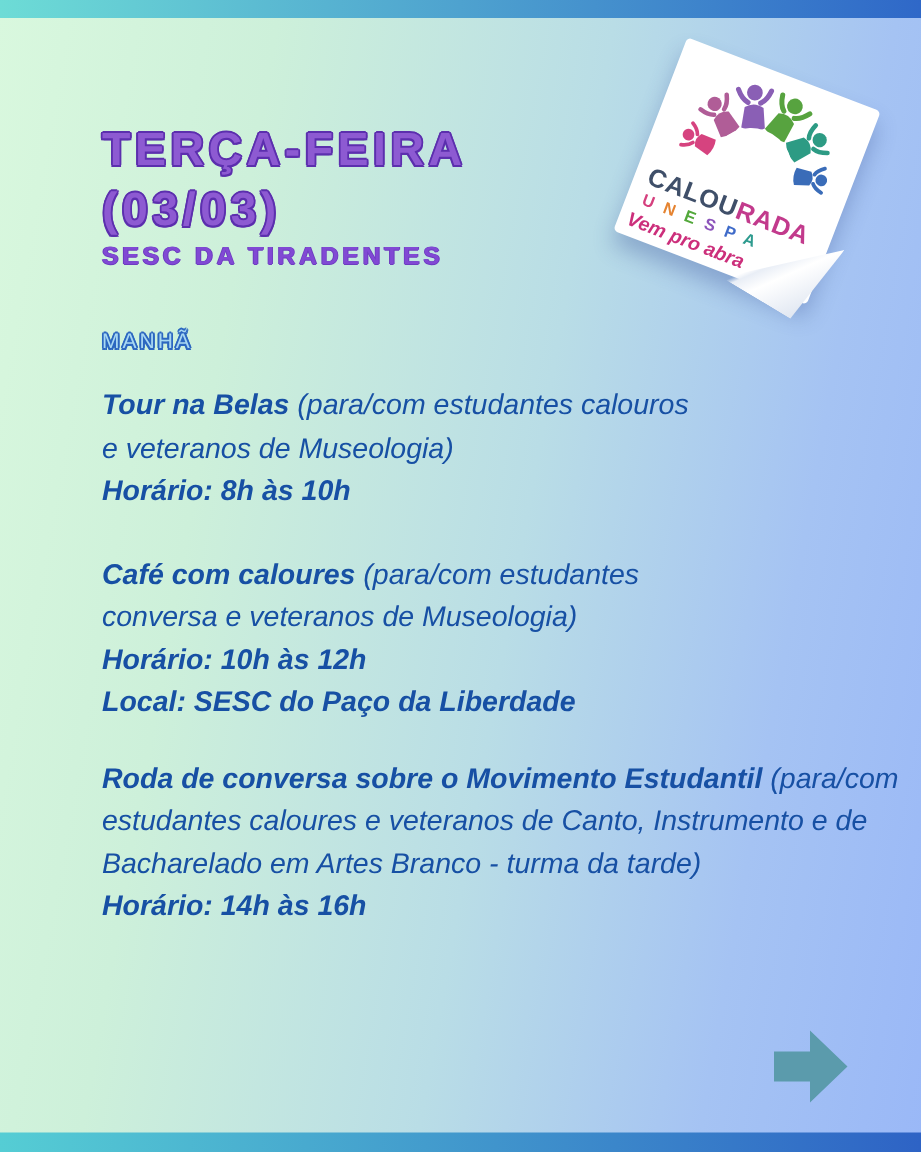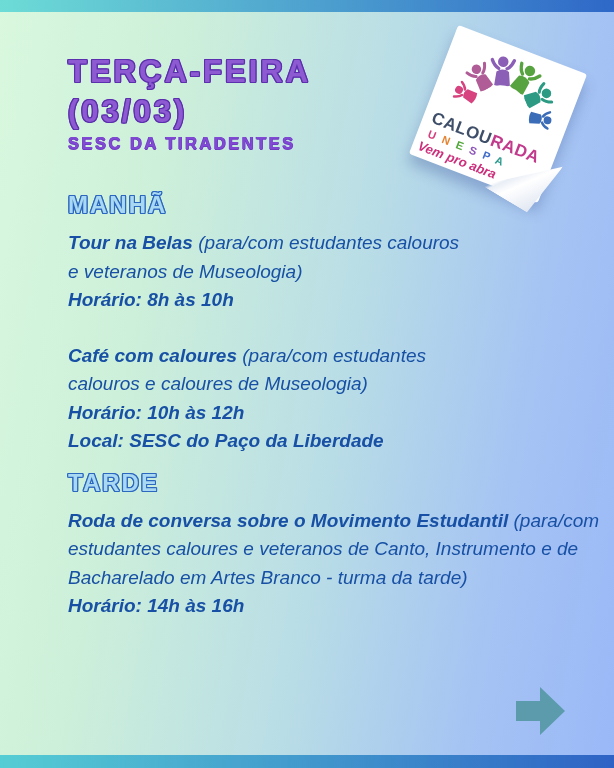--- a/index.html
+++ b/index.html
@@ -9,33 +9,33 @@
     position:relative; width:614px; height:768px; overflow:hidden;
     background: linear-gradient(100deg, #d9f8de 0%, #cdf0da 25%, #b9dde6 55%, #a5c3f3 80%, #9ab8f7 100%);
   }
   .strip { position:absolute; left:0; width:614px; }
   .strip-top { top:0; height:12px; background:linear-gradient(to right,#6ddcd6,#2f68c8); }
   .strip-bottom { bottom:0; height:13px; background:linear-gradient(to right,#55cdd4,#2e63c5); }
 
   .content { position:absolute; left:68px; top:52px; width:520px; }
 
   .neon { text-shadow: 1.2px 0 var(--oc), -1.2px 0 var(--oc), 0 1.2px var(--oc), 0 -1.2px var(--oc),
-          1px 1px var(--oc), -1px -1px var(--oc), 1px -1px var(--oc), -1px 1px var(--oc); }
+          1px 1px var(--oc), -1px -1px var(--oc), 1px -1px var(--oc), -1px 1px var(--oc); margin-top: 28px; }
 
   .title { font-size:31px; font-weight:bold; letter-spacing:3px; line-height:40px;
            color:#8d5ad2; --oc:#5c2fae; }
   .subtitle { font-size:16.5px; font-weight:bold; letter-spacing:2.5px; color:#8149d4;
               margin-top:2px; --oc:#6d3cc0; text-shadow:0.6px 0 #6d3cc0,-0.6px 0 #6d3cc0,0 0.6px #6d3cc0; }
 
-  .day-heading { font-size:24px; font-weight:bold; letter-spacing:2px;
+  .day-heading { font-size:14px; font-weight:normal; letter-spacing:2px;
                  color:#a8d8f2; --oc:#2c67c0; }
   .h-manha { margin-top:38px; }
   .h-tarde { margin-top:13px; }
 
-  .event { margin-top:10px; color:#1750a4; font-size:19px; line-height:28.5px; }
+  .event { margin-top:22px; color:#1750a4; font-size:19px; line-height:28.5px; }
   .event div { white-space:nowrap; }
   .ev-name { font-weight:bold; font-style:italic; }
   .ev-desc { font-style:italic; }
   .ev-info { font-weight:bold;font-style:italic; }
   .gap { margin-top:27px; }
 
   
   .sticker { position:absolute; left:429px; top:45px; width:138px; height:138px;
              background:#ffffff; transform:rotate(21deg); border-radius:3px;
              box-shadow: 2px 9px 14px rgba(55,80,150,0.33); }
@@ -71,26 +71,25 @@
     <div class="day-heading h-manha neon">MANHÃ</div>
 
     <div class="event">
       <div><span class="ev-name">Tour na Belas</span><span class="ev-desc"> (para/com estudantes calouros</span></div>
       <div class="ev-desc">e veteranos de Museologia)</div>
       <div class="ev-info">Horário: 8h às 10h</div>
     </div>
 
     <div class="event gap">
       <div><span class="ev-name">Café com caloures</span><span class="ev-desc"> (para/com estudantes</span></div>
-      <div class="ev-desc">calouros e caloures de Museologia)</div>
+      <div class="ev-desc">conversa e veteranos de Museologia)</div>
       <div class="ev-info">Horário: 10h às 12h</div>
       <div class="ev-info">Local: SESC do Paço da Liberdade</div>
     </div>
 
-    <div class="day-heading h-tarde neon">TARDE</div>
 
     <div class="event">
       <div><span class="ev-name">Roda de conversa sobre o Movimento Estudantil</span><span class="ev-desc"> (para/com</span></div>
       <div class="ev-desc">estudantes caloures e veteranos de Canto, Instrumento e de</div>
       <div class="ev-desc">Bacharelado em Artes Branco - turma da tarde)</div>
       <div class="ev-info">Horário: 14h às 16h</div>
     </div>
   </div>
 
   <div class="sticker">

